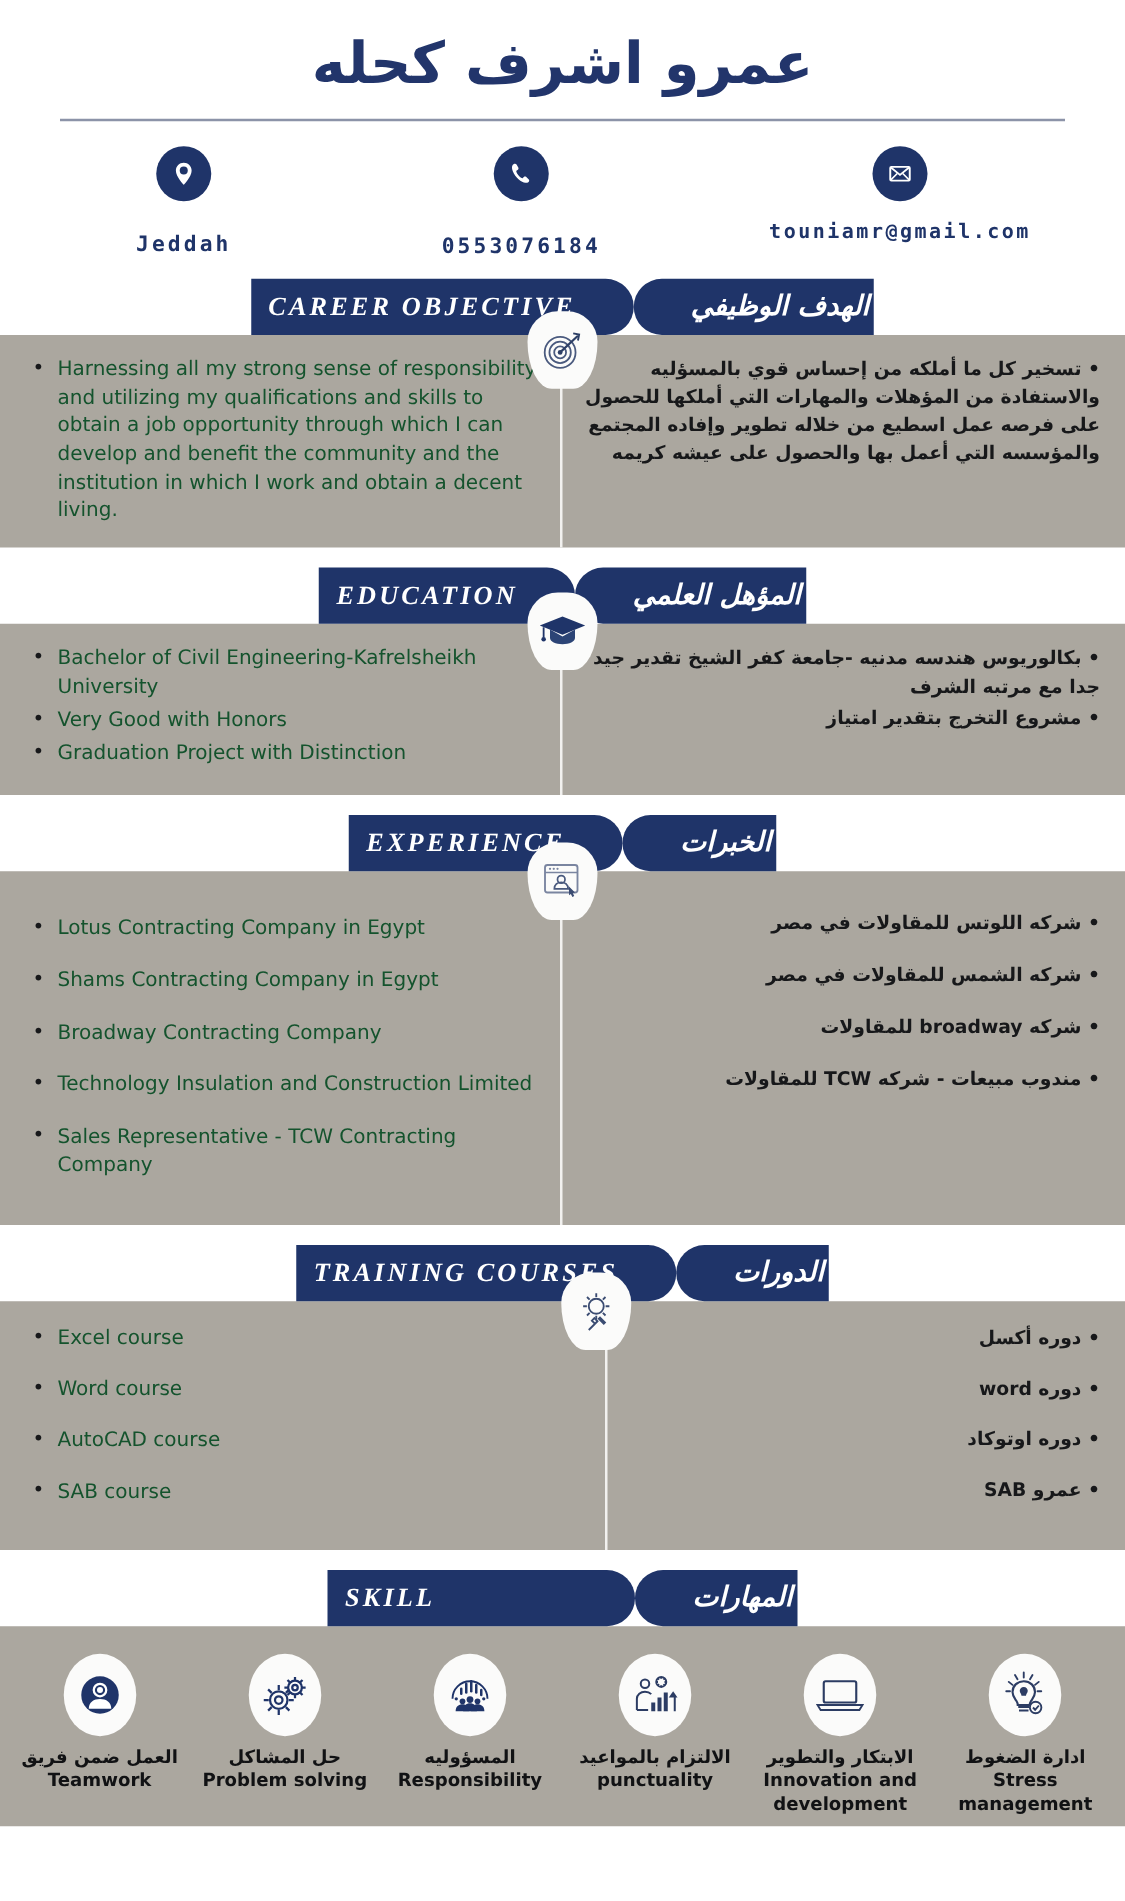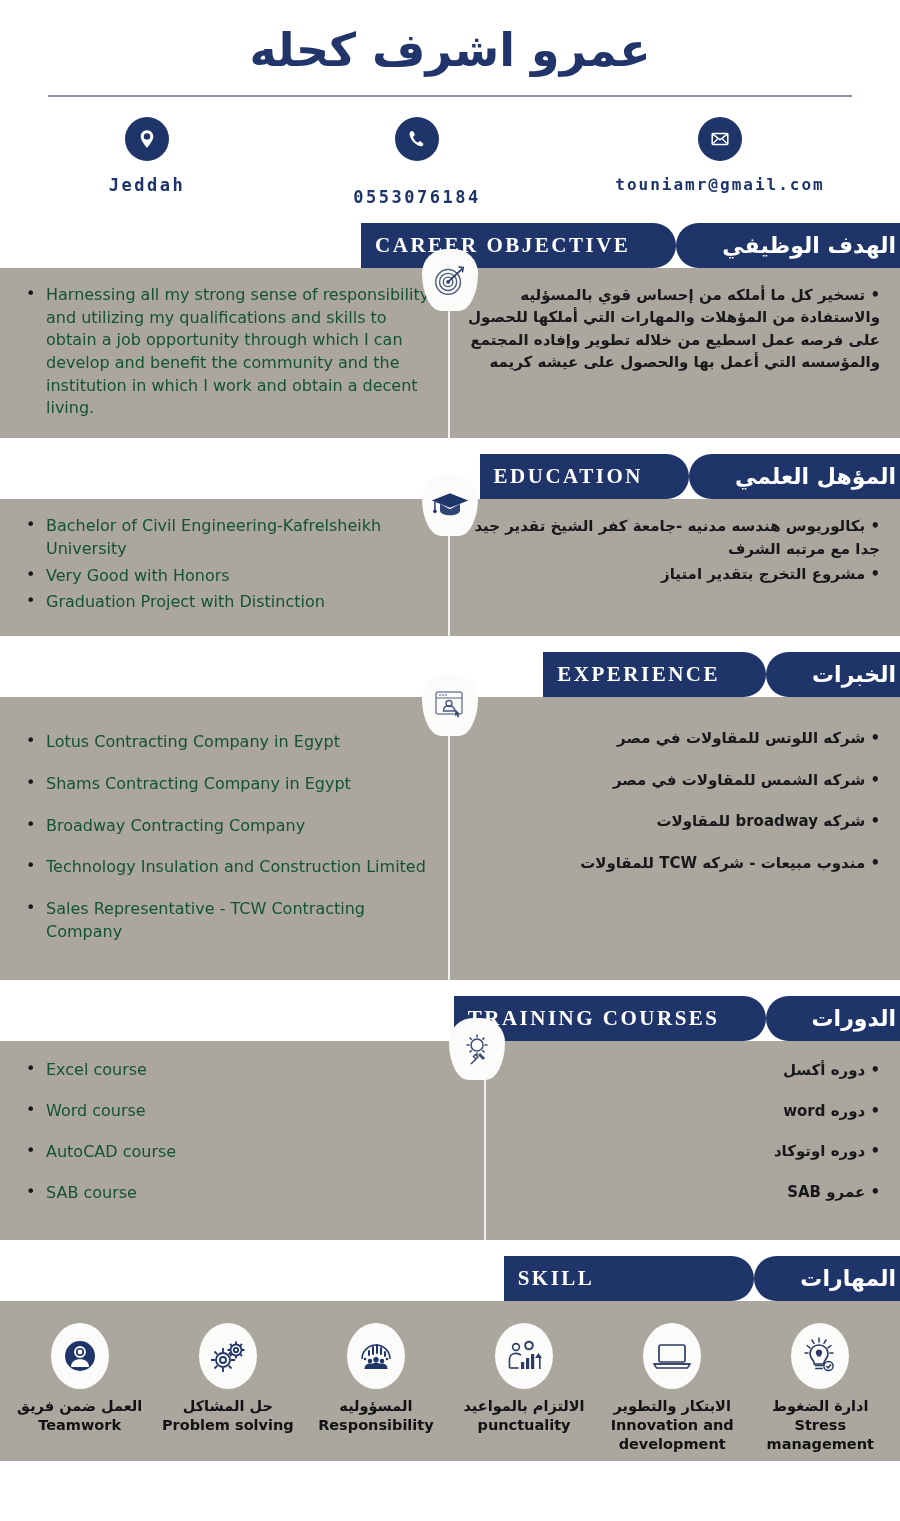--- a/index.html
+++ b/index.html
@@ -51,21 +51,21 @@
     align-items: flex-start;
     margin-top: 20px;
     padding: 0 12px;
   }
   .contact-item {
     display: flex;
     flex-direction: column;
     align-items: center;
     justify-content: flex-start;
   }
-  .c-loc   { width: 270px; }
+  .c-loc   { width: 270px; gap: 11px; }
   .c-phone { width: 270px; gap: 12px; }
   .c-mail  { flex: 1; }
 
   .circ-icon {
     width: 44px; height: 44px;
     border-radius: 50%;
     background: #1f3469;
     display: flex; align-items: center; justify-content: center;
   }
   .circ-icon svg { display: block; }
@@ -80,23 +80,24 @@
   }
   .contact-text.email { font-size: 16px; letter-spacing: 2px; }
 
   
   .section { position: relative; margin-top: 16px; }
 
   .tabs-row {
     position: relative;
     height: 45px;
     display: flex;
-    justify-content: flex-end;
+    justify-content: center;
     align-items: flex-end;
     z-index: 3;
+    font-style: italic;
   }
   .tab {
     background: #1f3469;
     height: 45px;
     display: flex;
     align-items: center;
     color: #ffffff;
   }
   .tab-left {
     border-top-right-radius: 26px;

